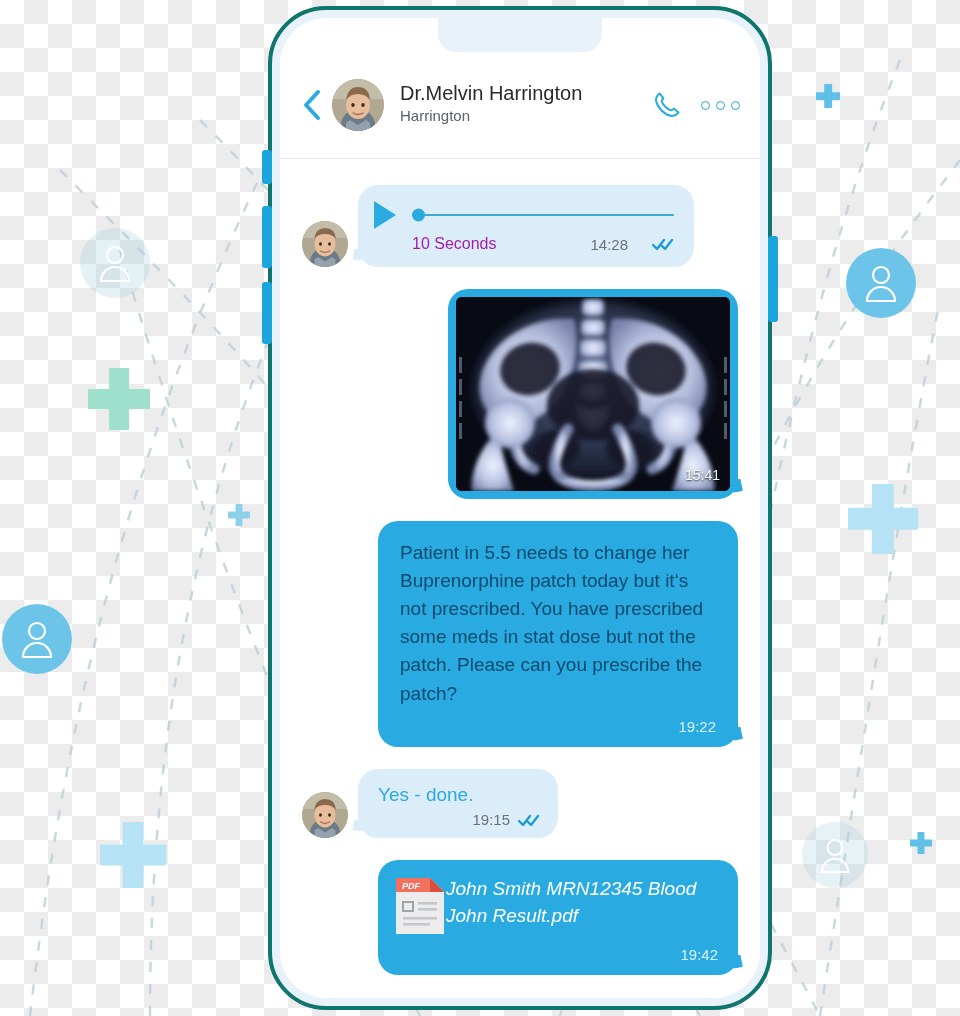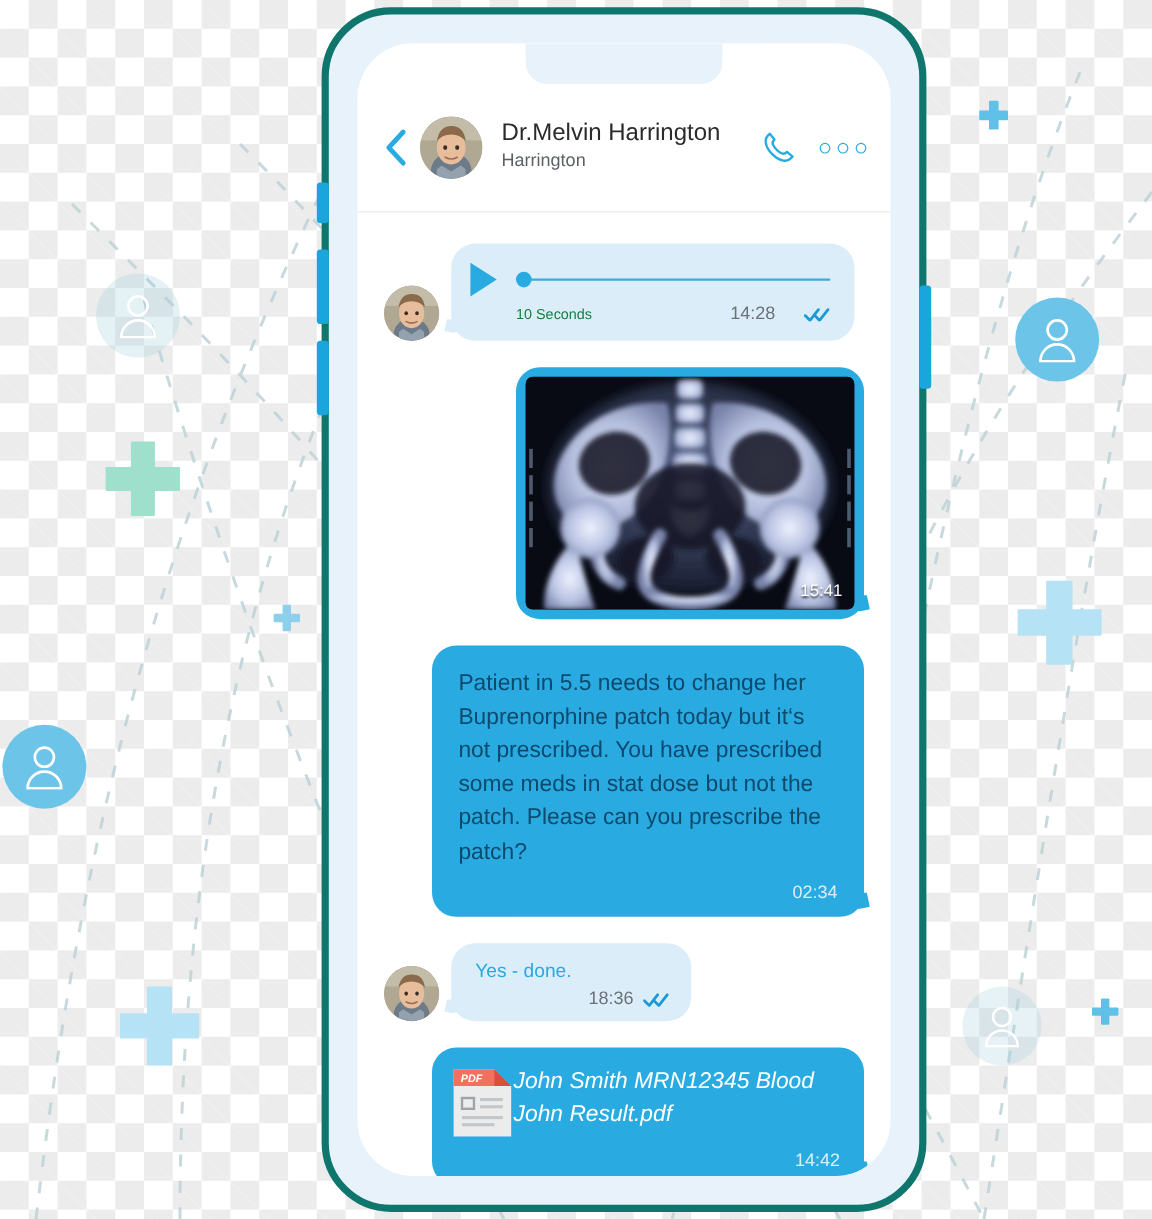--- a/index.html
+++ b/index.html
@@ -22,23 +22,23 @@
   .avatar-circle svg{display:block;}
 
   .plus{position:absolute;}
   .plus::before,.plus::after{content:"";position:absolute;background:currentColor;border-radius:1px;}
   .plus::before{left:50%;top:0;width:32%;height:100%;transform:translateX(-50%);}
   .plus::after{top:50%;left:0;height:32%;width:100%;transform:translateY(-50%);}
 
   
   .phone{
     position:absolute;left:268px;top:6px;width:504px;height:1004px;
-    border:6px solid #0f766e;border-radius:58px;
+    border:4px solid #0f766e;border-radius:58px;
     background:#e8f2fb;box-sizing:border-box;
-    padding:24px;
+    padding:8px;
   }
   .phone-screen{
     position:relative;width:100%;height:100%;background:#ffffff;
     border-radius:46px;overflow:hidden;
   }
   .notch{
     position:absolute;top:0;left:50%;transform:translateX(-50%);
     width:164px;height:34px;background:#e8f2fb;
     border-bottom-left-radius:18px;border-bottom-right-radius:18px;
   }
@@ -89,38 +89,38 @@
   .tail-out::after{content:"";position:absolute;right:4px;top:-6px;width:20px;height:20px;background:#29abe2;border-bottom-left-radius:14px;transform:rotate(-12deg);}
 
   
   .audio-b{padding:16px 20px 14px 16px;width:336px;}
   .audio-top{display:flex;align-items:center;gap:16px;}
   .play-tri{width:0;height:0;border-left:22px solid #29abe2;border-top:14px solid transparent;border-bottom:14px solid transparent;cursor:pointer;flex:0 0 auto;}
   .track{position:relative;flex:1 1 auto;height:12px;display:flex;align-items:center;}
   .track-line{height:2px;background:#3fa9d6;width:100%;border-radius:2px;}
   .track-knob{position:absolute;left:0;top:50%;transform:translateY(-50%);width:13px;height:13px;border-radius:50%;background:#29abe2;cursor:pointer;}
   .audio-bottom{display:flex;align-items:center;margin-top:6px;padding-left:38px;}
-  .audio-dur{font-size:12px;color:#15803d;}
+  .audio-dur{font-size:16px;color:#a21caf;}
   .audio-right{margin-left:auto;display:flex;align-items:center;gap:24px;}
   .tstamp-dark{font-size:15px;color:#6b7177;}
   .ticks{display:inline-block;width:22px;height:12px;}
 
   
   .img-b{padding:8px;width:290px;}
   .xray{position:relative;width:274px;height:194px;border-radius:6px;overflow:hidden;background:#05070e;}
   .xray-time{position:absolute;right:10px;bottom:8px;font-size:14px;color:#fff;text-shadow:0 1px 2px rgba(0,0,0,.8);}
 
   
   .text-b{padding:18px 22px 12px 22px;width:360px;}
   .text-b .body{font-size:19px;line-height:1.48;color:#0c4a6e;}
   .bubble-time{font-size:15px;color:#d9f0fb;text-align:right;margin-top:10px;}
 
   
   .short-b{padding:14px 18px 10px 20px;min-width:200px;}
-  .short-b .body{font-size:16px;color:#2aa8e0;line-height:1.3;}
+  .short-b .body{font-size:19px;color:#2aa8e0;line-height:1.3;}
   .short-foot{display:flex;align-items:center;justify-content:flex-end;gap:8px;margin-top:4px;}
 
   
   .pdf-b{padding:16px 20px 12px 16px;width:360px;}
   .pdf-row{display:flex;align-items:flex-start;font-style:italic;}
   .pdf-icon{width:52px;height:60px;flex:0 0 auto;position:relative;}
   .pdf-name{font-size:19px;line-height:1.42;color:#fff;flex:1 1 auto;}
 </style>
 </head>
 <body>
@@ -347,21 +347,21 @@
             </svg>
             <div class="xray-time">15:41</div>
           </div>
         </div>
       </div>
 
       <div class="row out">
         <div class="bubble out-b text-b">
           <div class="tail-out"></div>
           <div class="body">Patient in 5.5 needs to change her Buprenorphine patch today but it‘s not prescribed. You have prescribed some meds in stat dose but not the patch. Please can you prescribe the patch?</div>
-          <div class="bubble-time">02:34</div>
+          <div class="bubble-time">19:22</div>
         </div>
       </div>
 
       <div class="row in">
         <div class="msg-avatar">
           <svg class="ava-img" viewBox="0 0 46 46">
             <defs>
                 <clipPath id="mc2">
                   <circle cx="23" cy="23" r="23"></circle>
                 </clipPath>
@@ -376,21 +376,21 @@
               <ellipse cx="27.5" cy="23" rx="1.5" ry="1.7" fill="#3a2d22"></ellipse>
               <path d="M18.5 30 q4.5 2.6 9 0" fill="none" stroke="#9e6d55" stroke-width="1.3" stroke-linecap="round"></path>
               <path d="M16 36 l7 4.5 l7 -4.5 l3.5 2.6 v7.4 h-21 v-7.4 z" fill="#93a2ae"></path>
             </g>
           </svg>
         </div>
         <div class="bubble in-b short-b">
           <div class="tail-in"></div>
           <div class="body">Yes - done.</div>
           <div class="short-foot">
-            <span class="tstamp-dark">18:36</span>
+            <span class="tstamp-dark">19:15</span>
             <svg class="ticks" viewBox="0 0 22 12">
               <polyline points="1,7 5,11 12,2" fill="none" stroke="#1b9ad6" stroke-width="2.3" stroke-linecap="round" stroke-linejoin="round"></polyline>
               <polyline points="9,7 13,11 20,2" fill="none" stroke="#1b9ad6" stroke-width="2.3" stroke-linecap="round" stroke-linejoin="round"></polyline>
             </svg>
           </div>
         </div>
       </div>
 
       <div class="row out">
         <div class="bubble out-b pdf-b">
@@ -404,19 +404,19 @@
                 <text x="8" y="13" font-family="Liberation Sans, sans-serif" font-size="9" font-weight="bold" fill="#ffffff">PDF</text>
                 <rect x="9" y="26" width="10" height="9" fill="none" stroke="#9fa4a8" stroke-width="2"></rect>
                 <rect x="24" y="26" width="19" height="2.6" fill="#c3c7ca"></rect>
                 <rect x="24" y="32" width="19" height="2.6" fill="#c3c7ca"></rect>
                 <rect x="9" y="41" width="34" height="2.6" fill="#c3c7ca"></rect>
                 <rect x="9" y="47" width="27" height="2.6" fill="#c3c7ca"></rect>
               </svg>
             </div>
             <div class="pdf-name">John Smith MRN12345 Blood John Result.pdf</div>
           </div>
-          <div class="bubble-time">14:42</div>
+          <div class="bubble-time">19:42</div>
         </div>
       </div>
 
     </div>
   </div>
 </div>
 
 </body></html>

